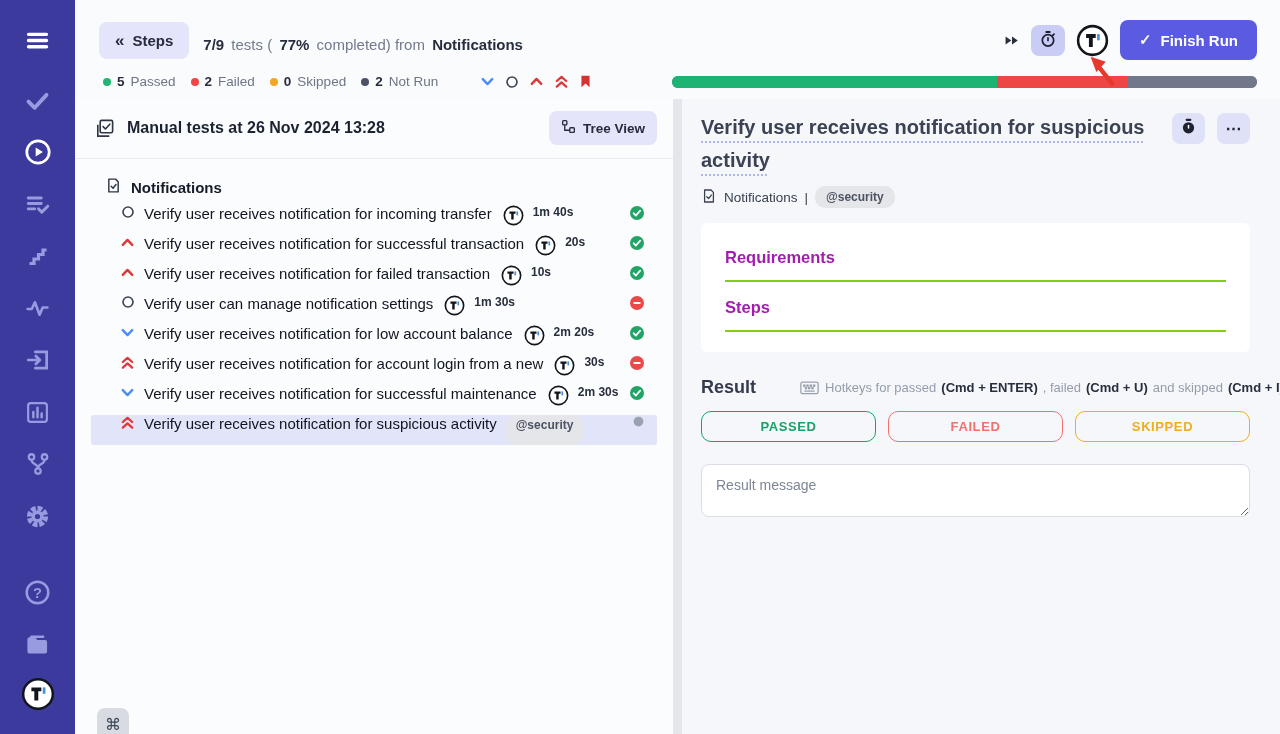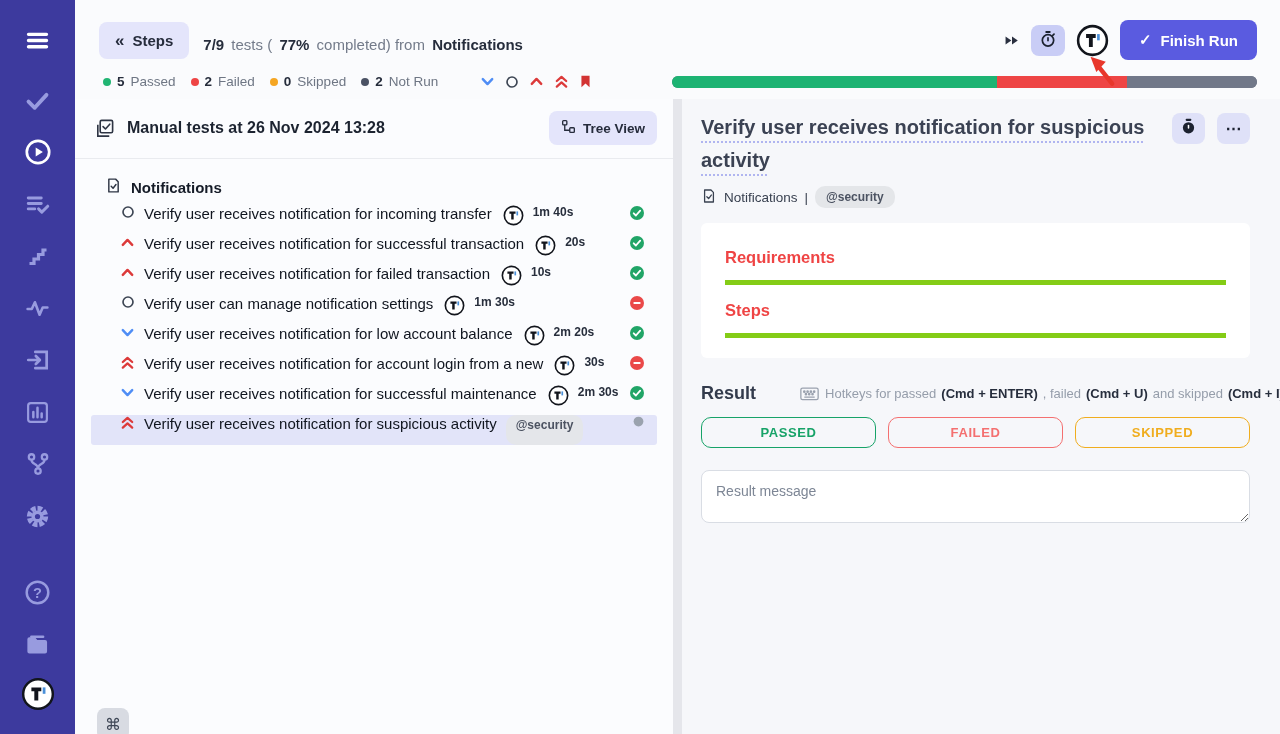--- a/index.html
+++ b/index.html
@@ -68,21 +68,21 @@
 
   
   .detail-header { display:flex; align-items:flex-start; }
   .detail-title { font-size:20px; font-weight:800; color:#3b4253; line-height:1.65; max-width:468px; text-decoration:underline dotted #b0b5f0; text-decoration-thickness:2px; text-underline-offset:7px; cursor:text; }
   .detail-actions { margin-left:auto; display:flex; gap:12px; padding-top:2px; }
   .chip2 { width:33px; height:31px; border-radius:8px; background:#dfe1f8; display:flex; align-items:center; justify-content:center; border:none; cursor:pointer; color:#1b2130; font-size:16px; font-weight:bold; }
   .breadcrumb { display:flex; align-items:center; gap:7px; margin-top:9px; font-size:13.5px; color:#394150; }
   .breadcrumb .sep { color:#394150; }
   .breadcrumb .tag { background:#e4e6e9; color:#4c5362; font-size:12px; font-weight:bold; border-radius:10px; padding:4px 11px; }
   .card { background:#ffffff; border-radius:6px; margin-top:15px; padding:25px 24px 4px 24px; }
-  .section-link { display:block; color:#ef4444; font-size:16.5px; font-weight:bold; text-decoration:none; padding-bottom:13px; border-bottom:5px solid #84cc16; margin-bottom:16px; cursor:pointer; }
+  .section-link { display:block; color:#a21caf; font-size:16.5px; font-weight:bold; text-decoration:none; padding-bottom:13px; border-bottom:2px solid #84cc16; margin-bottom:16px; cursor:pointer; }
   .result-head { display:flex; align-items:center; margin-top:25px; }
   .result-label { font-size:18px; font-weight:800; color:#333b4c; }
   .hotkeys { display:flex; align-items:center; gap:6px; margin-left:44px; font-size:13px; color:#959daa; flex-wrap:nowrap; white-space:nowrap; }
   .hotkeys b { color:#272e3d; }
   .result-btns { display:flex; gap:12px; margin-top:13px; }
   .rbtn { flex:1; height:31px; border-radius:10px; border:1.5px solid; background:transparent; font-size:13px; font-weight:bold; letter-spacing:0.6px; cursor:pointer; font-family:inherit; }
   .msgbox { width:100%; height:53px; margin-top:22px; border:1px solid #d9dde4; border-radius:8px; background:#fff; padding:12px 14px; font-size:14px; font-family:inherit; color:#2a3140; resize:both; outline:none; }
   .msgbox::placeholder { color:#7d8695; }
 </style>
 </head>

